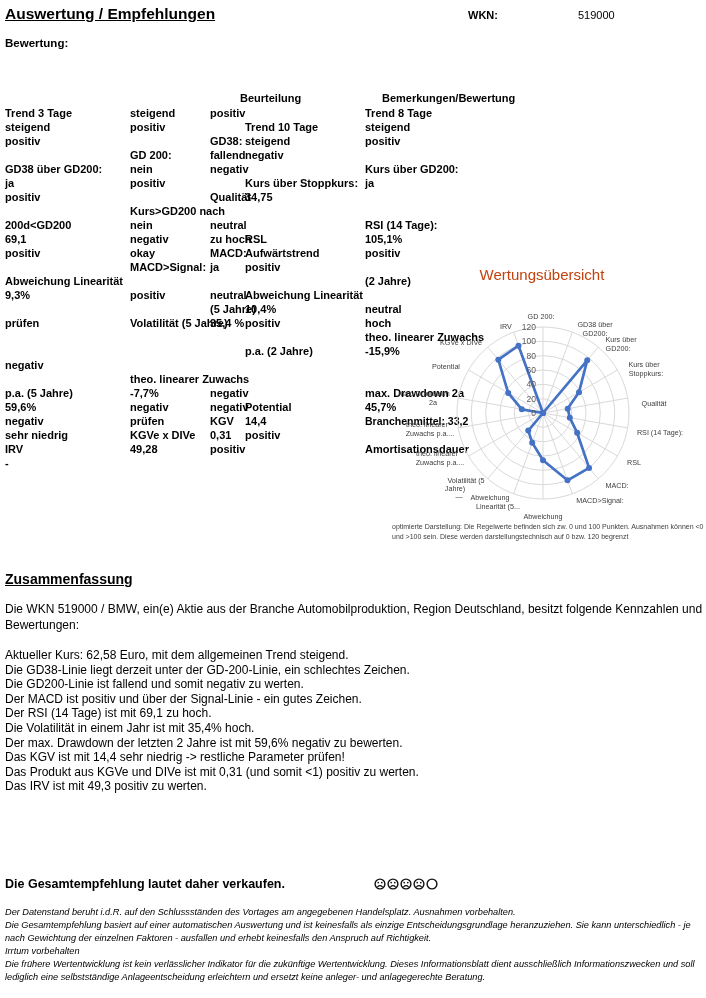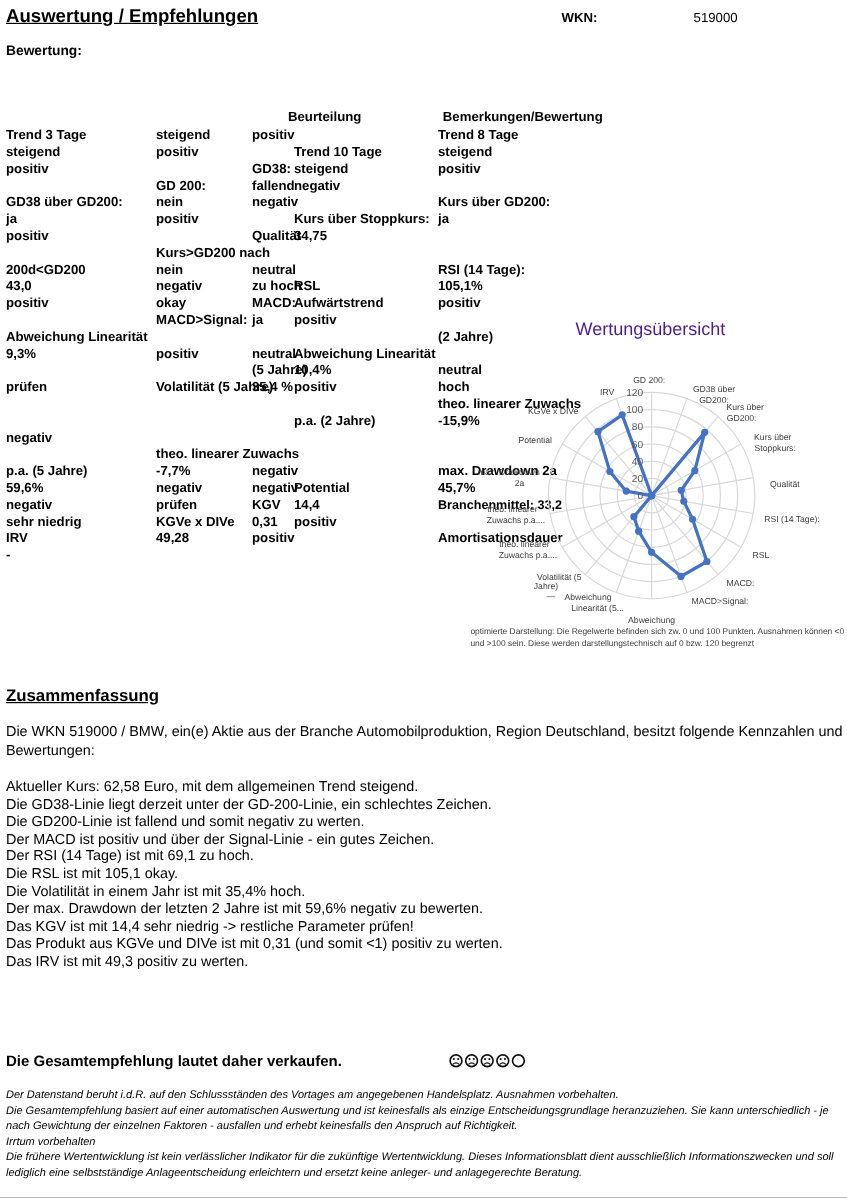--- a/index.html
+++ b/index.html
@@ -5,26 +5,26 @@
   html,body{margin:0;padding:0;background:#888;}
   .page{position:relative;width:706px;height:998px;background:#ffffff;margin:0 auto;
         font-family:"Liberation Sans",sans-serif;color:#000;overflow:hidden;}
   .abs{position:absolute;}
   .doc-title{left:5px;top:5px;font-size:15.5px;font-weight:bold;text-decoration:underline;}
   .wkn-label{left:468px;top:9px;font-size:11px;font-weight:bold;}
   .wkn-value{left:578px;top:9px;font-size:11px;}
   .meldungen{left:5px;top:37px;font-size:11.5px;font-weight:bold;}
   .th{font-size:11px;font-weight:bold;top:92px;white-space:nowrap;}
   .th-beurteilung{left:240px;}
-  .th-bemerkungen{left:347px;padding-left:22px;}
+  .th-bemerkungen{left:360px;padding-left:22px;}
   .criteria-table{left:5px;top:106px;display:grid;grid-template-columns:125px 80px 35px 120px auto;position:absolute;}
   .cell{height:14px;line-height:14px;font-size:11px;font-weight:bold;white-space:nowrap;}
   .cell.c2{text-align:left;}
   .cell.plain{font-weight:bold;font-size:10.5px;}
-  .chart-title{left:392px;top:266px;width:300px;text-align:center;font-size:15px;color:#4c1d95;}
+  .chart-title{left:392px;top:266px;width:300px;text-align:center;font-size:15px;color:#c2410c;}
   .radar{left:368px;top:258px;width:340px;height:290px;position:absolute;}
   .tick{font-size:8.5px;fill:#595959;font-family:"Liberation Sans",sans-serif;}
   .axl{font-size:7.2px;fill:#404040;font-family:"Liberation Sans",sans-serif;}
   .chart-footnote{left:392px;top:522px;width:318px;font-size:7px;line-height:9.5px;color:#3d3d3d;}
   .summary-heading{left:5px;top:571px;font-size:14px;font-weight:bold;text-decoration:underline;}
   .summary-intro{left:5px;top:601px;width:698px;font-size:12px;line-height:16px;}
   .summary-lines{left:5px;top:648px;width:698px;font-size:12px;}
   .summary-lines div{line-height:14.6px;}
   .recommendation{left:5px;top:877px;font-size:12.5px;font-weight:bold;}
   .faces{left:374px;top:878px;display:flex;gap:1px;}
@@ -82,21 +82,21 @@
       <div class="cell c4"></div>
       <div class="cell c1">Kurs&gt;GD200 nach</div>
       <div class="cell c2"></div>
       <div class="cell c3"></div>
       <div class="cell c4"></div>
       <div class="cell c1">200d&lt;GD200</div>
       <div class="cell c2">nein</div>
       <div class="cell c3">neutral</div>
       <div class="cell c4"></div>
       <div class="cell c1">RSI (14 Tage):</div>
-      <div class="cell c2">43,0</div>
+      <div class="cell c2">69,1</div>
       <div class="cell c3">negativ</div>
       <div class="cell c4">zu hoch</div>
       <div class="cell c1">RSL</div>
       <div class="cell c2">105,1%</div>
       <div class="cell c3">positiv</div>
       <div class="cell c4">okay</div>
       <div class="cell c1">MACD:</div>
       <div class="cell c2">Aufwärtstrend</div>
       <div class="cell c3">positiv</div>
       <div class="cell c4"></div>
@@ -257,21 +257,20 @@
   <div class="abs chart-footnote">optimierte Darstellung: Die Regelwerte befinden sich zw. 0 und 100 Punkten. Ausnahmen können &lt;0 und &gt;100 sein. Diese werden darstellungstechnisch auf 0 bzw. 120 begrenzt</div>
 
   <div class="abs summary-heading">Zusammenfassung</div>
   <div class="abs summary-intro">Die WKN 519000 / BMW, ein(e) Aktie aus der Branche Automobilproduktion, Region Deutschland, besitzt folgende Kennzahlen und Bewertungen:</div>
   <div class="abs summary-lines">
       <div>Aktueller Kurs: 62,58 Euro, mit dem allgemeinen Trend steigend.</div>
       <div>Die GD38-Linie liegt derzeit unter der GD-200-Linie, ein schlechtes Zeichen.</div>
       <div>Die GD200-Linie ist fallend und somit negativ zu werten.</div>
       <div>Der MACD ist positiv und über der Signal-Linie - ein gutes Zeichen.</div>
       <div>Der RSI (14 Tage) ist mit 69,1 zu hoch.</div>
-      <div>Die RSL ist mit 105,1 okay.</div>
       <div>Die Volatilität in einem Jahr ist mit 35,4% hoch.</div>
       <div>Der max. Drawdown der letzten 2 Jahre ist mit 59,6% negativ zu bewerten.</div>
       <div>Das KGV ist mit 14,4 sehr niedrig -&gt; restliche Parameter prüfen!</div>
       <div>Das Produkt aus KGVe und DIVe ist mit 0,31 (und somit &lt;1) positiv zu werten.</div>
       <div>Das IRV ist mit 49,3 positiv zu werten.</div>
     </div>
 
   <div class="abs recommendation">Die Gesamtempfehlung lautet daher verkaufen.</div>
   <div class="abs faces">
       <svg width="12" height="12" viewBox="-6 -6 12 12">

